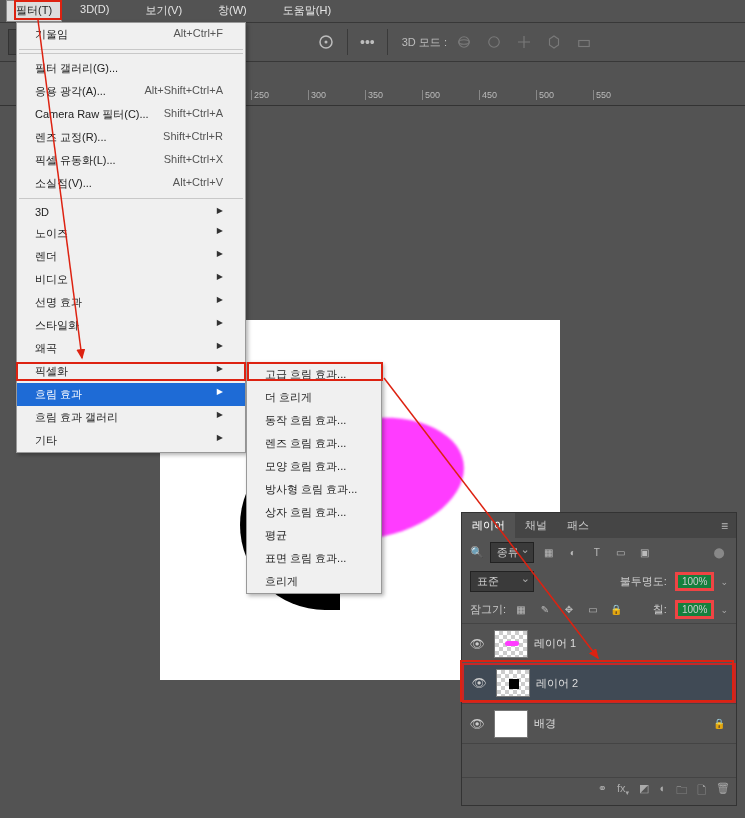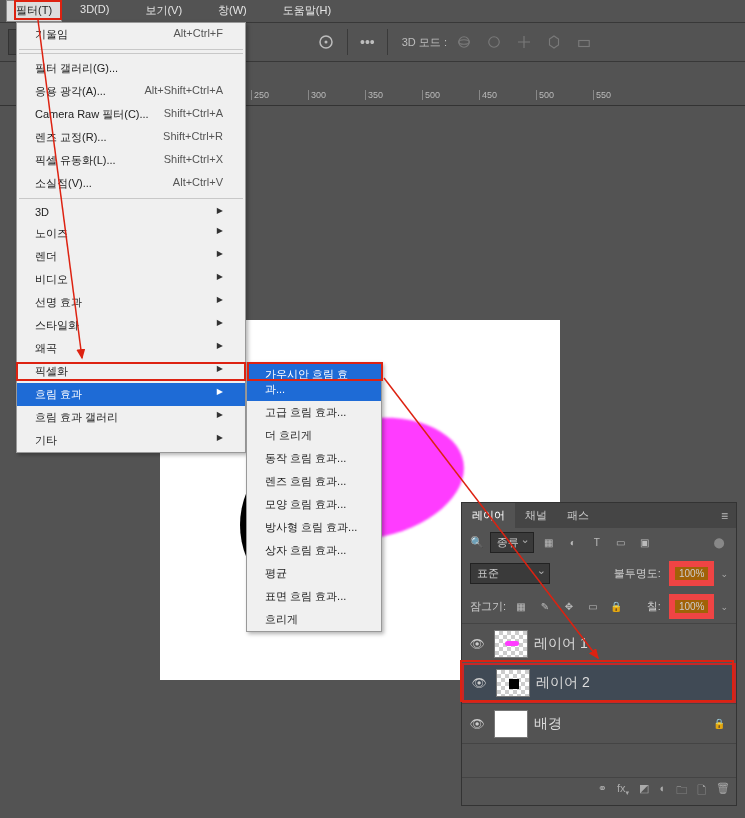--- a/index.html
+++ b/index.html
@@ -163,21 +163,21 @@
   padding: 2px 14px 2px 6px;
   position: relative;
 }
 .panel-select::after { content:'⌄'; position:absolute; right:3px; top:0; color:#aaa; }
 .panel-small-btn {
   width: 18px; height: 16px;
   display:flex; align-items:center; justify-content:center;
   color:#bbb; font-size:10px; cursor:default;
 }
 .pct-box {
-  background:#a16207; border:6px solid #ef4444;
+  background:#15803d; border:3px solid #ef4444;
   padding:1px 4px; font-size:10px; color:#ccc;
   margin-left:2px;
 }
 
 .layer-list { }
 .layer-row {
   display:flex; align-items:center;
   height: 40px;
   border-top:1px solid #444;
   padding: 0 4px;
@@ -196,21 +196,21 @@
   background-image:
     linear-gradient(45deg,#ccc 25%,transparent 25%),
     linear-gradient(-45deg,#ccc 25%,transparent 25%),
     linear-gradient(45deg,transparent 75%,#ccc 75%),
     linear-gradient(-45deg,transparent 75%,#ccc 75%);
   background-size:8px 8px;
   background-position:0 0,0 4px,4px -4px,-4px 0;
 }
 .thumb-pink-dot { position:absolute; left:10px; top:10px; width:14px; height:5px; background:#ff3cff; border-radius:3px; }
 .thumb-black-sq { position:absolute; left:12px; top:9px; width:10px; height:10px; background:#000; }
-.layer-name { color:#ddd; font-size:14px; }
+.layer-name { color:#ddd; font-size:11px; }
 .lock-icon { margin-left:auto; color:#bbb; font-size:10px; padding-right:6px; }
 
 .panel-footer {
   display:flex; justify-content:flex-end;
   padding: 4px 6px; gap:10px;
   border-top:1px solid #444;
   color:#aaa; font-size:11px;
 }
 .footer-ico { cursor:default; }
 
@@ -354,21 +354,20 @@
     </div>
     <div class="menu-item has-arrow">
       <span>흐림 효과 갤러리</span>
     </div>
     <div class="menu-item has-arrow">
       <span>기타</span>
     </div>
   </div>
 
 <div class="menu menu-secondary" id="menu2">
-    <div class="menu-item highlighted">가우시안 흐림 효과...</div>
     <div class="menu-item">고급 흐림 효과...</div>
     <div class="menu-item">더 흐리게</div>
     <div class="menu-item">동작 흐림 효과...</div>
     <div class="menu-item">렌즈 흐림 효과...</div>
     <div class="menu-item">모양 흐림 효과...</div>
     <div class="menu-item">방사형 흐림 효과...</div>
     <div class="menu-item">상자 흐림 효과...</div>
     <div class="menu-item">평균</div>
     <div class="menu-item">표면 흐림 효과...</div>
     <div class="menu-item">흐리게</div>
@@ -385,21 +384,21 @@
     <span style="color:#bbb">🔍</span>
     <div class="panel-select">종류</div>
     <div class="panel-small-btn">▦</div>
     <div class="panel-small-btn">◐</div>
     <div class="panel-small-btn">T</div>
     <div class="panel-small-btn">▭</div>
     <div class="panel-small-btn">▣</div>
     <div class="panel-small-btn" style="margin-left:auto;color:#888">⬤</div>
   </div>
   <div class="panel-row">
-    <div class="panel-select" style="width:80px">표준</div>
+    <div class="panel-select" style="width:64px">표준</div>
     <span style="margin-left:auto">불투명도:</span>
     <div class="pct-box">100%</div>
     <span style="color:#aaa;font-size:9px">⌄</span>
   </div>
   <div class="panel-row">
     <span>잠그기:</span>
     <div class="panel-small-btn">▦</div>
     <div class="panel-small-btn">✎</div>
     <div class="panel-small-btn">✥</div>
     <div class="panel-small-btn">▭</div>

